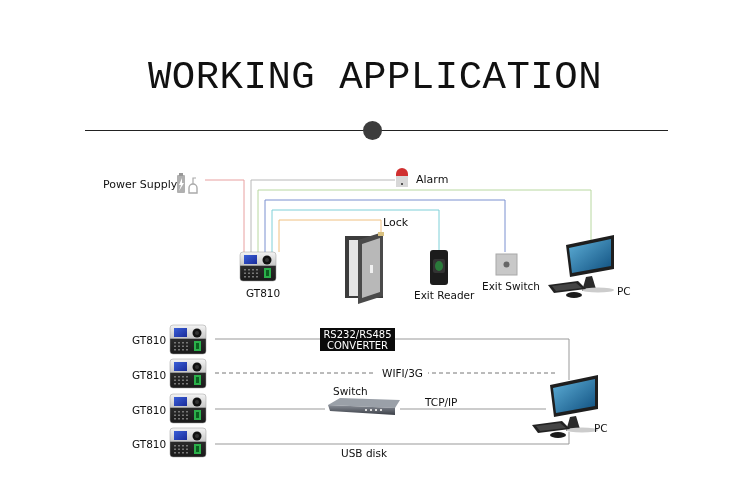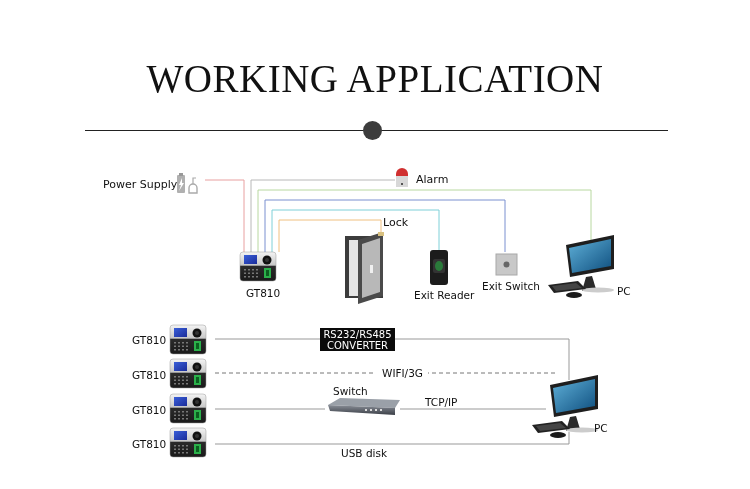--- a/index.html
+++ b/index.html
@@ -1,17 +1,17 @@
 <!DOCTYPE html>
 <html><head>
 <meta charset="utf-8">
 <style>
   html, body { margin:0; padding:0; background:#ffffff; }
   body { width:750px; height:489px; position:relative; overflow:hidden; font-family:"DejaVu Sans", sans-serif; }
-  .title { position:absolute; left:0; width:750px; top:56px; text-align:center; font-family:Liberation Serif, serif; font-size:39px; color:#111; letter-spacing:0.5px; }
+  .title { position:absolute; left:0; width:750px; top:56px; text-align:center; font-family:Liberation Mono, monospace; font-size:39px; color:#111; letter-spacing:0.5px; }
   .divider { position:absolute; left:85px; width:583px; top:130px; height:1px; background:#222; }
   .dot { position:absolute; left:363px; top:121px; width:19px; height:19px; border-radius:50%; background:#3c3c3c; }
   svg.diagram { position:absolute; left:0; top:0; }
   .lbl { font-family:"DejaVu Sans", sans-serif; font-size:11px; fill:#111; }
   .lbl-sm { font-family:"DejaVu Sans", sans-serif; font-size:10.5px; fill:#111; }
   .conv { font-family:"DejaVu Sans", sans-serif; font-size:10px; fill:#fff; }
 </style>
 </head>
 <body>
 

